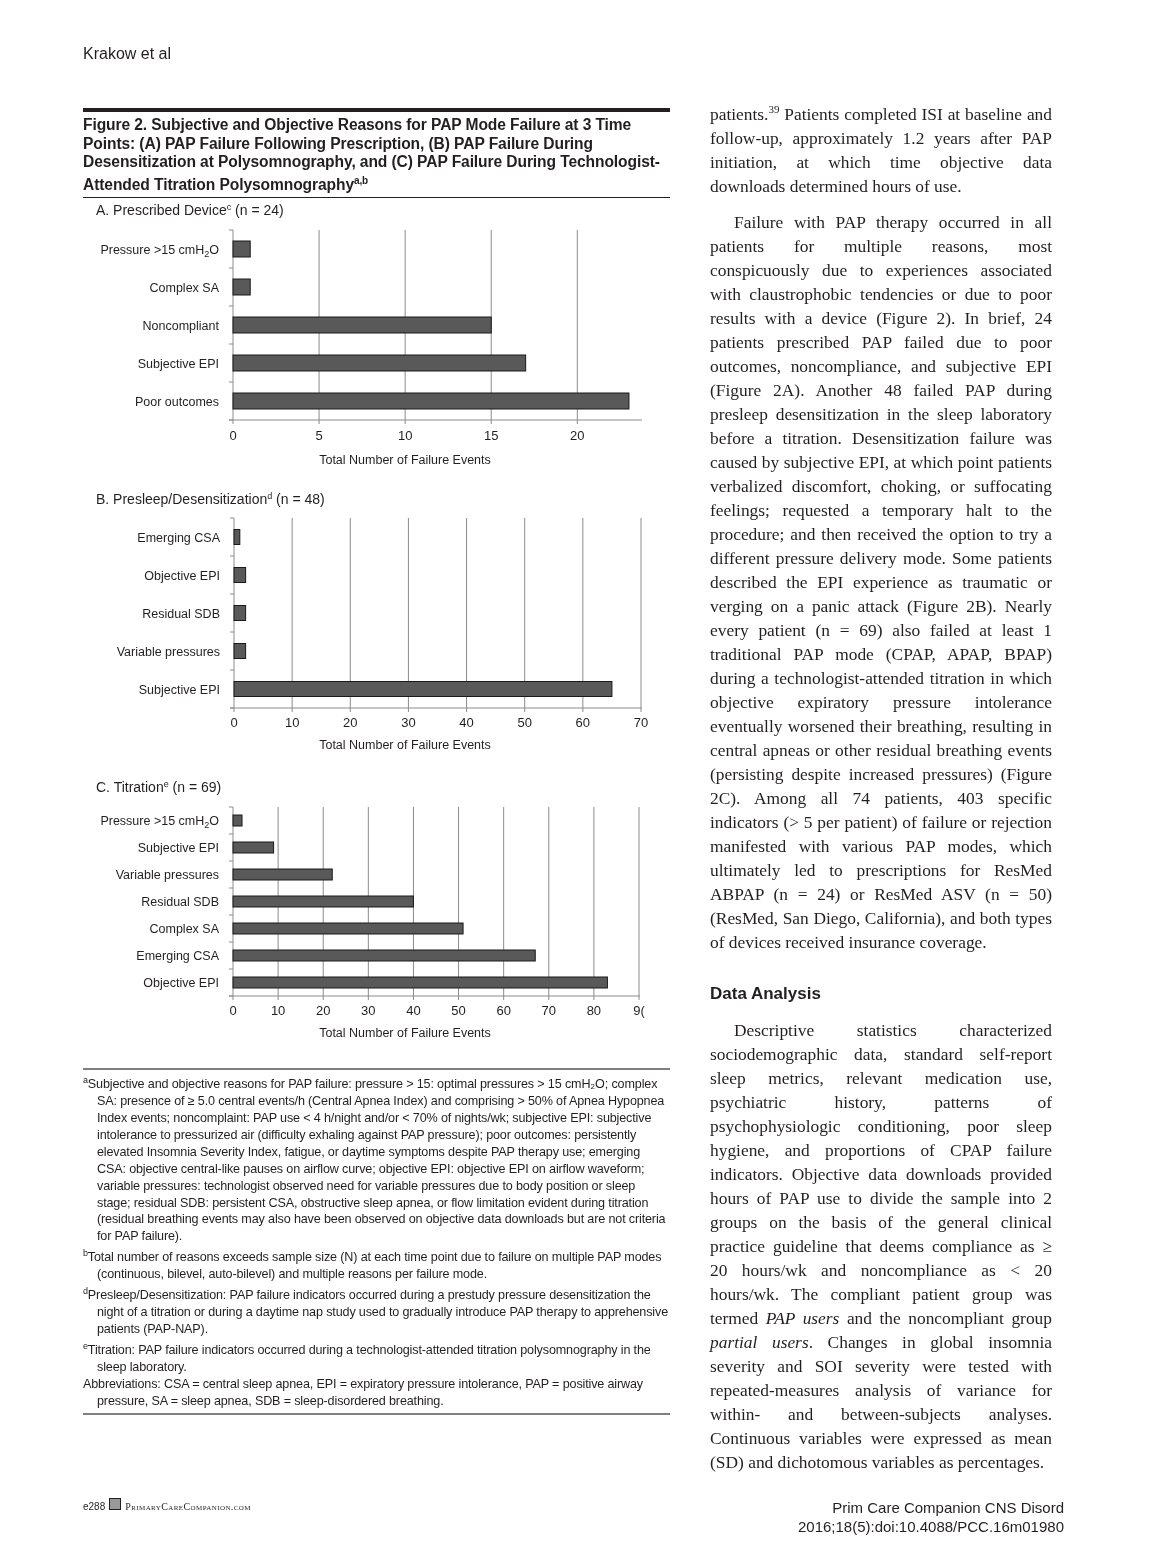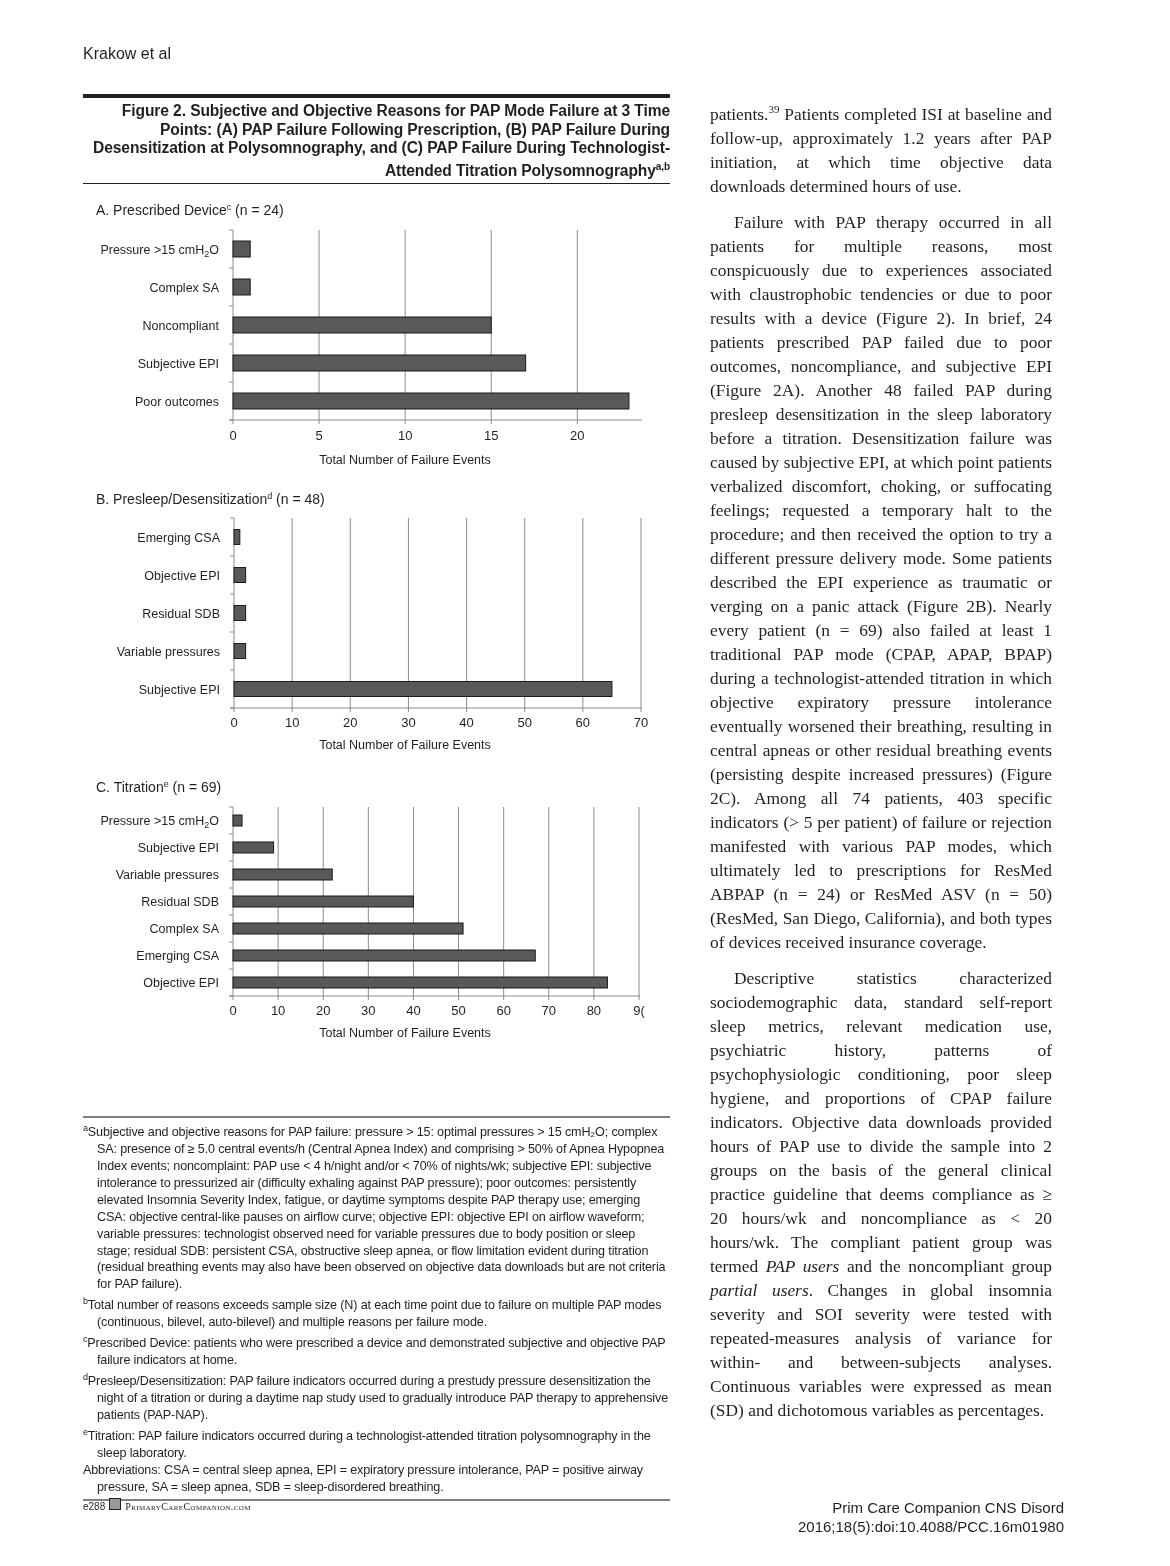--- a/index.html
+++ b/index.html
@@ -2,30 +2,30 @@
 <html><head>
 <meta charset="utf-8">
 <style>
   html, body { margin: 0; padding: 0; background: #ffffff; }
   body { width: 1170px; height: 1566px; position: relative; overflow: hidden; color: #231f20; }
   .sans { font-family: "Liberation Sans", "DejaVu Sans", sans-serif; }
   .serif { font-family: "Liberation Serif", "DejaVu Serif", serif; }
 
   #running-head { position: absolute; left: 83px; top: 45px; font-size: 16px; }
 
-  #figure { position: absolute; left: 83px; top: 94px; width: 587px; text-align: right; }
+  #figure { position: absolute; left: 83px; top: 108px; width: 587px; }
   #fig-rule-top { height: 4px; background: #231f20; }
   #fig-title { font-weight: bold; font-size: 15.6px; line-height: 18.5px; padding: 4px 0 3px 0; letter-spacing: -0.1px; }
   #fig-title sup { font-size: 10px; }
   #fig-rule-title { height: 1px; background: #231f20; }
 
   #charts { position: absolute; left: 0; top: 0; }
   svg text { font-family: "Liberation Sans", "DejaVu Sans", sans-serif; fill: #231f20; }
 
-  #footnotes { position: absolute; left: 83px; top: 1068px; width: 587px; font-size: 12.6px; line-height: 16.9px; margin-top: 48px; }
+  #footnotes { position: absolute; left: 83px; top: 1068px; width: 587px; font-size: 12.6px; line-height: 16.9px; }
   #fn-rule-top { height: 2px; background: #808080; margin-bottom: 2px; }
   #fn-rule-bottom { height: 2px; background: #808080; margin-top: 3px; }
   .fn { padding-left: 14px; text-indent: -14px; letter-spacing: -0.15px; }
   .fn sup { font-size: 9px; }
 
   #right-col { position: absolute; left: 698px; top: 90px; width: 366px; font-size: 17.4px; line-height: 24px; text-align: justify; }
   #right-col p { margin: 12px; }
   .indent { text-indent: 24px; }
   #right-col sup { font-size: 11px; line-height: 0; }
   #da-head { font-weight: bold; font-size: 17px; margin-top: 28px !important; line-height: 24px; }
@@ -185,31 +185,31 @@
       <text x="639" y="1015" font-size="13" text-anchor="middle">9(</text>
       <text x="405" y="1037" font-size="12.5" text-anchor="middle">Total Number of Failure Events</text>
     </g>
   </svg>
 
 <div id="footnotes" class="sans">
   <div id="fn-rule-top"></div>
   <div id="fn-list">
       <div class="fn"><sup>a</sup><span>Subjective and objective reasons for PAP failure: pressure &gt; 15: optimal pressures &gt; 15 cmH₂O; complex SA: presence of ≥ 5.0 central events/h (Central Apnea Index) and comprising &gt; 50% of Apnea Hypopnea Index events; noncomplaint: PAP use &lt; 4 h/night and/or &lt; 70% of nights/wk; subjective EPI: subjective intolerance to pressurized air (difficulty exhaling against PAP pressure); poor outcomes: persistently elevated Insomnia Severity Index, fatigue, or daytime symptoms despite PAP therapy use; emerging CSA: objective central-like pauses on airflow curve; objective EPI: objective EPI on airflow waveform; variable pressures: technologist observed need for variable pressures due to body position or sleep stage; residual SDB: persistent CSA, obstructive sleep apnea, or flow limitation evident during titration (residual breathing events may also have been observed on objective data downloads but are not criteria for PAP failure).</span></div>
       <div class="fn"><sup>b</sup><span>Total number of reasons exceeds sample size (N) at each time point due to failure on multiple PAP modes (continuous, bilevel, auto-bilevel) and multiple reasons per failure mode.</span></div>
-      <div class="fn"><sup>c</sup><span>Prescribed Device: patients who were prescribed a device and demonstrated subjective and objective PAP failure indicators at home.</span></div>
       <div class="fn"><sup>d</sup><span>Presleep/Desensitization: PAP failure indicators occurred during a prestudy pressure desensitization the night of a titration or during a daytime nap study used to gradually introduce PAP therapy to apprehensive patients (PAP-NAP).</span></div>
       <div class="fn"><sup>e</sup><span>Titration: PAP failure indicators occurred during a technologist-attended titration polysomnography in the sleep laboratory.</span></div>
       <div class="fn"><span>Abbreviations: CSA = central sleep apnea, EPI = expiratory pressure intolerance, PAP = positive airway pressure, SA = sleep apnea, SDB = sleep-disordered breathing.</span></div>
     </div>
   <div id="fn-rule-bottom"></div>
 </div>
 
 <div id="right-col" class="serif">
   <p><span>patients.</span><sup>39</sup><span> Patients completed ISI at baseline and follow-up, approximately 1.2 years after PAP initiation, at which time objective data downloads determined hours of use.</span></p>
   <p class="indent">Failure with PAP therapy occurred in all patients for multiple reasons, most conspicuously due to experiences associated with claustrophobic tendencies or due to poor results with a device (Figure 2). In brief, 24 patients prescribed PAP failed due to poor outcomes, noncompliance, and subjective EPI (Figure 2A). Another 48 failed PAP during presleep desensitization in the sleep laboratory before a titration. Desensitization failure was caused by subjective EPI, at which point patients verbalized discomfort, choking, or suffocating feelings; requested a temporary halt to the procedure; and then received the option to try a different pressure delivery mode. Some patients described the EPI experience as traumatic or verging on a panic attack (Figure 2B). Nearly every patient (n = 69) also failed at least 1 traditional PAP mode (CPAP, APAP, BPAP) during a technologist-attended titration in which objective expiratory pressure intolerance eventually worsened their breathing, resulting in central apneas or other residual breathing events (persisting despite increased pressures) (Figure 2C). Among all 74 patients, 403 specific indicators (&gt; 5 per patient) of failure or rejection manifested with various PAP modes, which ultimately led to prescriptions for ResMed ABPAP (n = 24) or ResMed ASV (n = 50) (ResMed, San Diego, California), and both types of devices received insurance coverage.</p>
+  <p id="da-head" class="sans">Data Analysis</p>
   <p class="indent"><span>Descriptive statistics characterized sociodemographic data, standard self-report sleep metrics, relevant medication use, psychiatric history, patterns of psychophysiologic conditioning, poor sleep hygiene, and proportions of CPAP failure indicators. Objective data downloads provided hours of PAP use to divide the sample into 2 groups on the basis of the general clinical practice guideline that deems compliance as ≥ 20 hours/wk and noncompliance as &lt; 20 hours/wk. The compliant patient group was termed </span><em>PAP users</em><span> and the noncompliant group </span><em>partial users</em><span>. Changes in global insomnia severity and SOI severity were tested with repeated-measures analysis of variance for within- and between-subjects analyses. Continuous variables were expressed as mean (SD) and dichotomous variables as percentages.</span></p>
 </div>
 
 <div id="foot-left">
   <span class="sans">e288</span><span class="sq"></span><span class="serif site">PrimaryCareCompanion.com</span>
 </div>
 <div id="foot-right" class="sans">
   <div>Prim Care Companion CNS Disord</div>
   <div>2016;18(5):doi:10.4088/PCC.16m01980</div>
 </div>

